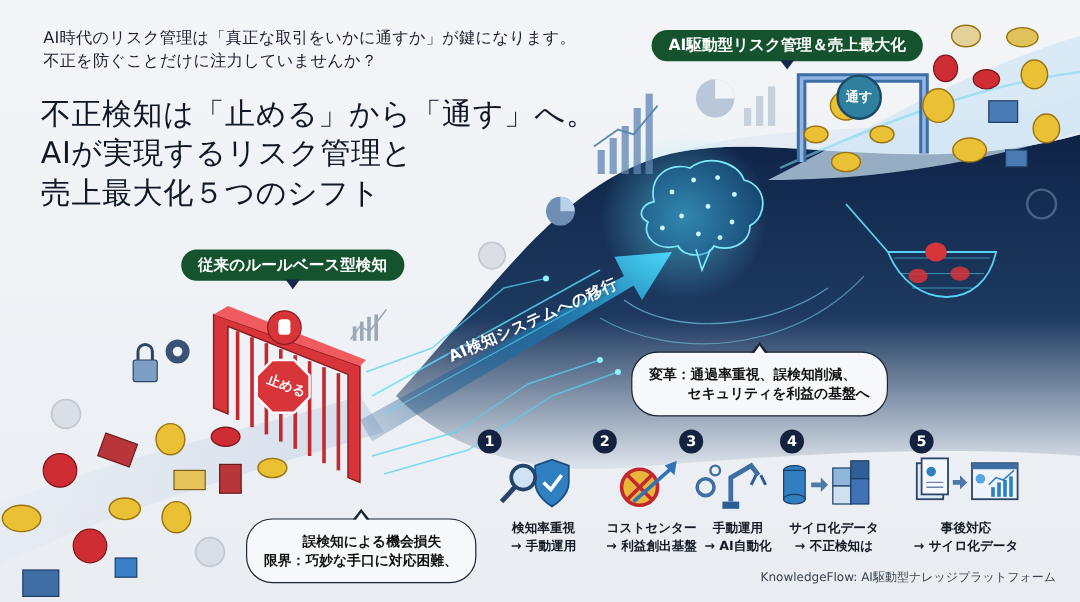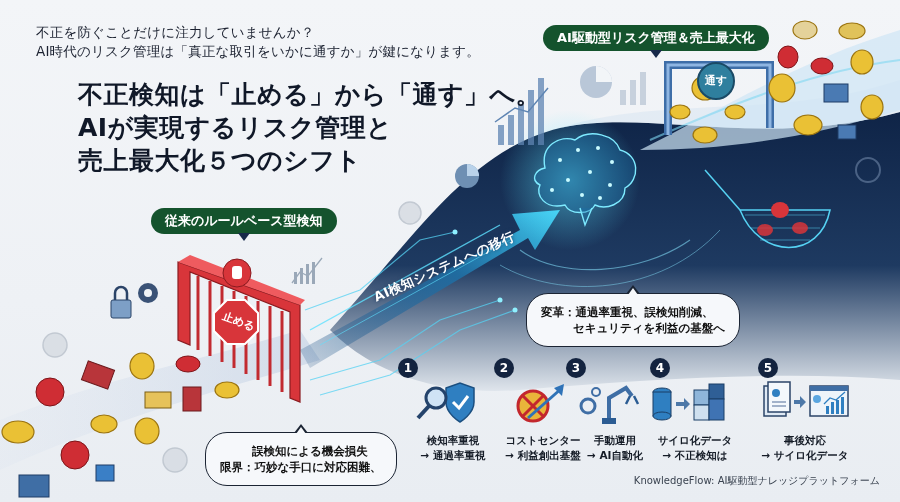--- a/index.html
+++ b/index.html
@@ -3,21 +3,21 @@
 <meta charset="utf-8">
 <style>
   html,body{margin:0;padding:0;}
   body{width:900px;height:502px;overflow:hidden;position:relative;
     font-family:"DejaVu Sans","Liberation Sans",sans-serif;
     background:linear-gradient(180deg,#f3f5f8 0%,#eef1f5 60%,#e9edf2 100%);}
   .abs{position:absolute;}
   
   .swoosh{position:absolute;left:0;top:0;width:900px;height:502px;}
   .intro{left:36px;top:23px;font-size:13.5px;line-height:19px;color:#1b2130;font-weight:500;letter-spacing:0.2px;}
-  .headline{left:34px;top:78px;font-size:25px;line-height:33px;color:#101828;font-weight:700;letter-spacing:0.5px;margin-left:44px;}
+  .headline{left:34px;top:78px;font-size:25px;line-height:33px;color:#101828;font-weight:400;letter-spacing:0.5px;}
   .pill{background:#14532d;color:#fff;font-weight:700;border-radius:16px;padding:4px 14px;font-size:13px;white-space:nowrap;}
   .pill:after{content:"";position:absolute;left:50%;bottom:-7px;margin-left:-6px;border-left:6px solid transparent;border-right:6px solid transparent;border-top:8px solid #17294a;}
   .bubble{background:#f6f8fb;border:1.5px solid #1b2433;border-radius:22px;color:#111;font-weight:700;font-size:11.5px;line-height:16px;padding:10px 14px;}
   .bubble:before{content:"";position:absolute;left:50%;top:-9px;margin-left:-7px;border-left:7px solid transparent;border-right:7px solid transparent;border-bottom:9px solid #1b2433;}
   .bubble:after{content:"";position:absolute;left:50%;top:-6px;margin-left:-5px;border-left:5px solid transparent;border-right:5px solid transparent;border-bottom:7px solid #f6f8fb;}
   .shift{position:absolute;top:358px;width:110px;text-align:center;}
   .num{position:absolute;left:0;top:0;width:20px;height:20px;border-radius:50%;background:#13233f;color:#fff;font-weight:800;font-size:12px;line-height:20px;text-align:center;}
   .shift-icon{position:absolute;top:22px;left:0;width:110px;height:48px;}
   .shift-label{position:absolute;top:75px;left:0;width:110px;font-size:10.5px;line-height:15px;font-weight:700;color:#141b26;text-align:center;white-space:nowrap;}
   .footer{right:20px;top:474px;font-size:10px;color:#3a4350;}
@@ -201,22 +201,22 @@
     <ellipse cx="188" cy="364" rx="12" ry="8"></ellipse>
   </g>
   <rect x="84" y="365" width="28" height="20" fill="#b8353a" stroke="#6b1a1d" transform="rotate(20 98 375)"></rect>
   <rect x="145" y="392" width="26" height="16" fill="#e6c25a" stroke="#7c5f14"></rect>
   <rect x="183" y="387" width="18" height="24" fill="#b8353a" stroke="#6b1a1d"></rect>
   <rect x="19" y="475" width="30" height="22" fill="#3f6ea5" stroke="#1f3d66"></rect>
   <rect x="96" y="465" width="18" height="16" fill="#3a7fc6" stroke="#1f3d66"></rect>
 </svg>
 
 <div class="abs intro">
+  <div>AI時代のリスク管理は「真正な取引をいかに通すか」が鍵になります。</div>
   <div>不正を防ぐことだけに注力していませんか？</div>
-  <div>AI時代のリスク管理は「真正な取引をいかに通すか」が鍵になります。</div>
 </div>
 
 <div class="abs headline">
   <div>不正検知は「止める」から「通す」へ。</div>
   <div>AIが実現するリスク管理と</div>
   <div>売上最大化５つのシフト</div>
 </div>
 
 <div class="abs pill" style="left:151px;top:208px;">従来のルールベース型検知</div>
 <div class="abs pill" style="left:543px;top:25px;">AI駆動型リスク管理＆売上最大化</div>
@@ -239,21 +239,21 @@
 <div class="shift" style="left:398px;">
   <div class="num">1</div>
   <svg class="shift-icon" viewBox="0 0 110 48">
     <path d="M48 8 L62 3 L76 8 L76 22 C76 34 62 42 62 42 C62 42 48 34 48 22Z" fill="#2f7fc1" stroke="#1b4f80" stroke-width="1.5"></path>
     <path d="M55 22 L61 28 L70 16" stroke="#fff" stroke-width="3" fill="none"></path>
     <circle cx="38" cy="18" r="10" fill="#cfe3f5" stroke="#24436b" stroke-width="3"></circle>
     <line x1="31" y1="26" x2="20" y2="38" stroke="#24436b" stroke-width="4"></line>
   </svg>
   <div class="shift-label">
     <div>検知率重視</div>
-    <div>→ 通過率重視</div>
+    <div>→ 手動運用</div>
   </div>
 </div>
 
 <div class="shift" style="left:488px;">
   <div class="num" style="left:6px;">2</div>
   <svg class="shift-icon" viewBox="0 0 110 48">
     <circle cx="45" cy="26" r="15" fill="#e9b53a" stroke="#c3272d" stroke-width="3"></circle>
     <line x1="35" y1="16" x2="55" y2="36" stroke="#c3272d" stroke-width="3"></line>
     <line x1="55" y1="16" x2="35" y2="36" stroke="#c3272d" stroke-width="3"></line>
     <path d="M40 38 L74 8" stroke="#2f73b8" stroke-width="3"></path>

